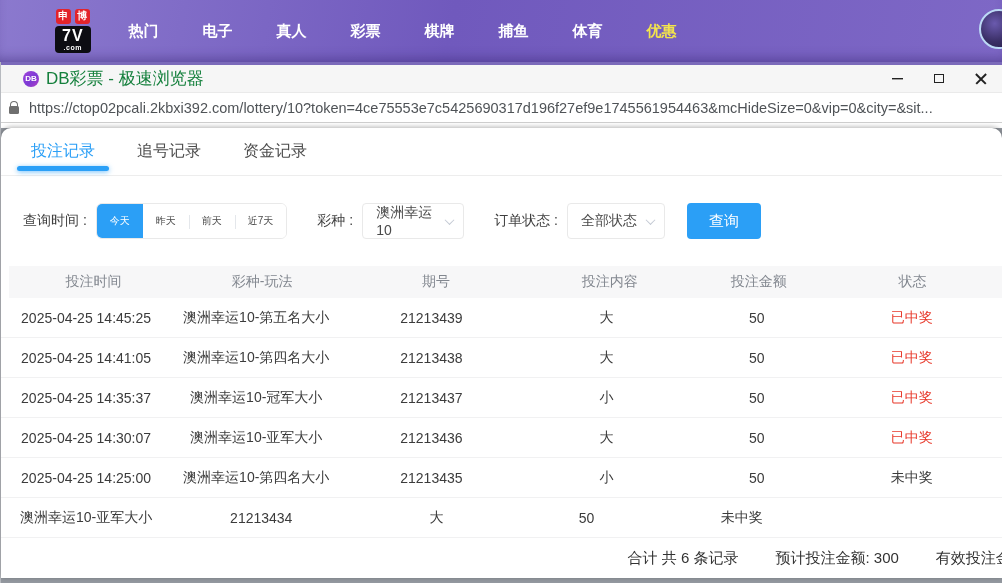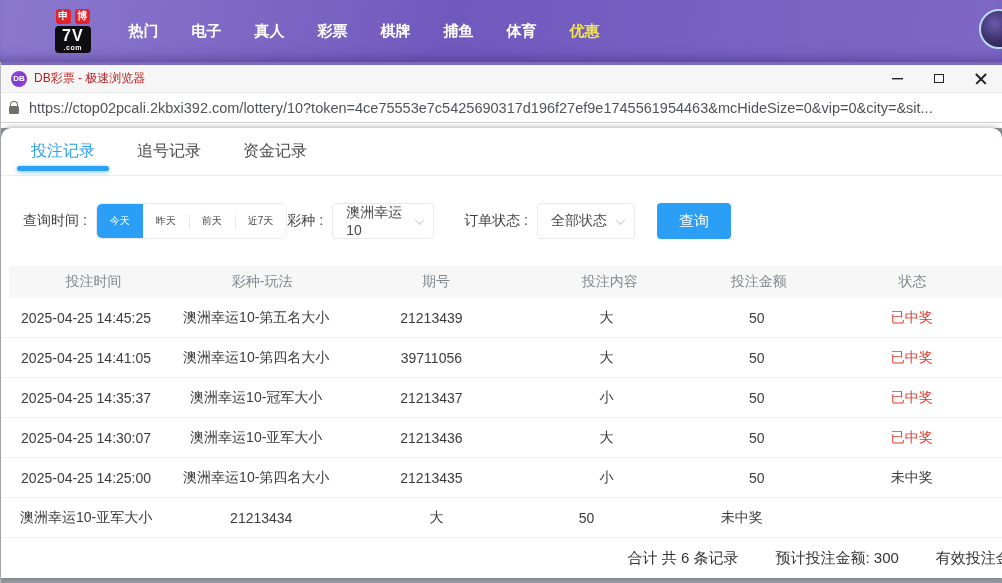--- a/index.html
+++ b/index.html
@@ -10,35 +10,35 @@
   .site-nav { height:62px; position:relative; display:flex; align-items:center;
     background:linear-gradient(100deg,#8b79ce 0%,#7059bd 45%,#7e68c6 100%);
     box-shadow:inset 0 -9px 12px -6px rgba(48,30,105,.45); }
   .logo { margin-left:55px; display:flex; flex-direction:column; align-items:center; cursor:pointer; }
   .logo-badges { display:flex; gap:4px; }
   .badge { width:15px; height:15px; background:#e3232b; border-radius:3px; color:#fff;
     font-size:10px; font-weight:bold; display:flex; align-items:center; justify-content:center; }
   .logo-box { margin-top:2px; background:#0d0d12; border-radius:4px; padding:2px 7px 2px; text-align:center; }
   .logo-brand { color:#fff; font-weight:bold; font-size:16px; line-height:1; letter-spacing:1px; }
   .logo-com { color:#fff; font-size:7px; font-weight:bold; line-height:1.1; letter-spacing:.5px; }
-  .nav-items { display:flex; margin-left:36px; gap:29px; }
+  .nav-items { display:flex; margin-left:36px; gap:40px; }
   .nav-item { color:#fff; font-size:15px; font-weight:bold; cursor:pointer; padding:6px 2px; }
   .nav-item.highlight { color:#f3e44c; }
   .floating-circle { position:absolute; right:-17px; top:9px; width:40px; height:40px; border-radius:50%;
     border:2px solid #bcd9f5; background:radial-gradient(circle at 38% 35%,#6a5aae 0%,#3a2f66 55%,#241c45 100%);
     cursor:pointer; }
 
   
   .browser { border-left:1px solid #b7babf; }
   .titlebar { height:30px; background:#f6f6f6; border-top:3px solid #7b6aba;
-    display:flex; align-items:center; padding-left:10px; }
+    display:flex; align-items:center; padding-left:22px; }
   .favicon { width:16px; height:16px; border-radius:50%; margin-right:7px; flex-shrink:0;
     background:linear-gradient(135deg,#a244dd 0%,#7b3ad4 55%,#b13ec4 100%);
     color:#fff; font-size:8px; font-weight:bold; display:flex; align-items:center; justify-content:center; }
-  .win-title { font-size:12px; color:#b91c1c; }
+  .win-title { font-size:17px; color:#15803d; }
   .win-controls { margin-left:auto; display:flex; height:100%; }
   .ctrl { width:42px; height:100%; display:flex; align-items:center; justify-content:center; cursor:pointer; }
   .ico-min { width:11px; height:1px; background:#222; box-shadow:0 1px 0 rgba(0,0,0,.35); }
   .ico-max { width:10px; height:9px; border:1.5px solid #222; }
   .ico-close { position:relative; width:12px; height:12px; }
   .ico-close::before,.ico-close::after { content:""; position:absolute; left:-1px; top:5px;
     width:14px; height:1.5px; background:#222; }
   .ico-close::before { transform:rotate(45deg); }
   .ico-close::after { transform:rotate(-45deg); }
 
@@ -67,21 +67,21 @@
   .filters { display:flex; align-items:center; margin:27px 0 0 22px; height:36px;
     font-size:14px; color:#3f3f3f; flex-shrink:0; }
   .filter-label { margin-right:9px; }
   .time-group { display:flex; border:1px solid #e9e9e9; border-radius:6px; overflow:hidden;
     height:36px; align-items:stretch; }
   .time-opt { padding:16px 13px; display:flex; align-items:center; font-size:10px; color:#4a4a4a;
     background:#fff; position:relative; cursor:pointer; border:none; }
   .time-opt.active { background:#2b9ff6; color:#fff; }
   .time-opt:nth-child(n+3)::before { content:""; position:absolute; left:0; top:11px;
     width:1px; height:14px; background:#e4e7eb; }
-  .sel-label-lottery { margin-right:9px; }
+  .sel-label-lottery { margin-left:30px; margin-right:9px; }
   .sel-label-status { margin-left:30px; margin-right:9px; }
   .select { display:flex; align-items:center; justify-content:space-between;
     border:1px solid #e9e9e9; border-radius:4px; height:36px; padding:0 10px 0 13px;
     color:#4a4a4a; cursor:pointer; background:#fff; font-size:14px; }
   .select.lottery { width:102px; }
   .select.status { width:98px; }
   .caret { width:7px; height:7px; border-right:1.5px solid #c4cad4; border-bottom:1.5px solid #c4cad4;
     transform:rotate(45deg) translate(-1px,-1px); flex-shrink:0; }
   .search-btn { margin-left:22px; width:74px; height:36px; background:#2b9ff6; color:#fff;
     border:none; border-radius:4px; font-size:15px; cursor:pointer; }
@@ -192,21 +192,21 @@
               <span class="td c0">2025-04-25 14:45:25</span>
               <span class="td c1">澳洲幸运10-第五名大小</span>
               <span class="td c2">21213439</span>
               <span class="td c3">大</span>
               <span class="td c4">50</span>
               <span class="td c5 won">已中奖</span>
             </div>
             <div class="tr">
               <span class="td c0">2025-04-25 14:41:05</span>
               <span class="td c1">澳洲幸运10-第四名大小</span>
-              <span class="td c2">39711056</span>
+              <span class="td c2">21213438</span>
               <span class="td c3">大</span>
               <span class="td c4">50</span>
               <span class="td c5 won">已中奖</span>
             </div>
             <div class="tr">
               <span class="td c0">2025-04-25 14:35:37</span>
               <span class="td c1">澳洲幸运10-冠军大小</span>
               <span class="td c2">21213437</span>
               <span class="td c3">小</span>
               <span class="td c4">50</span>

